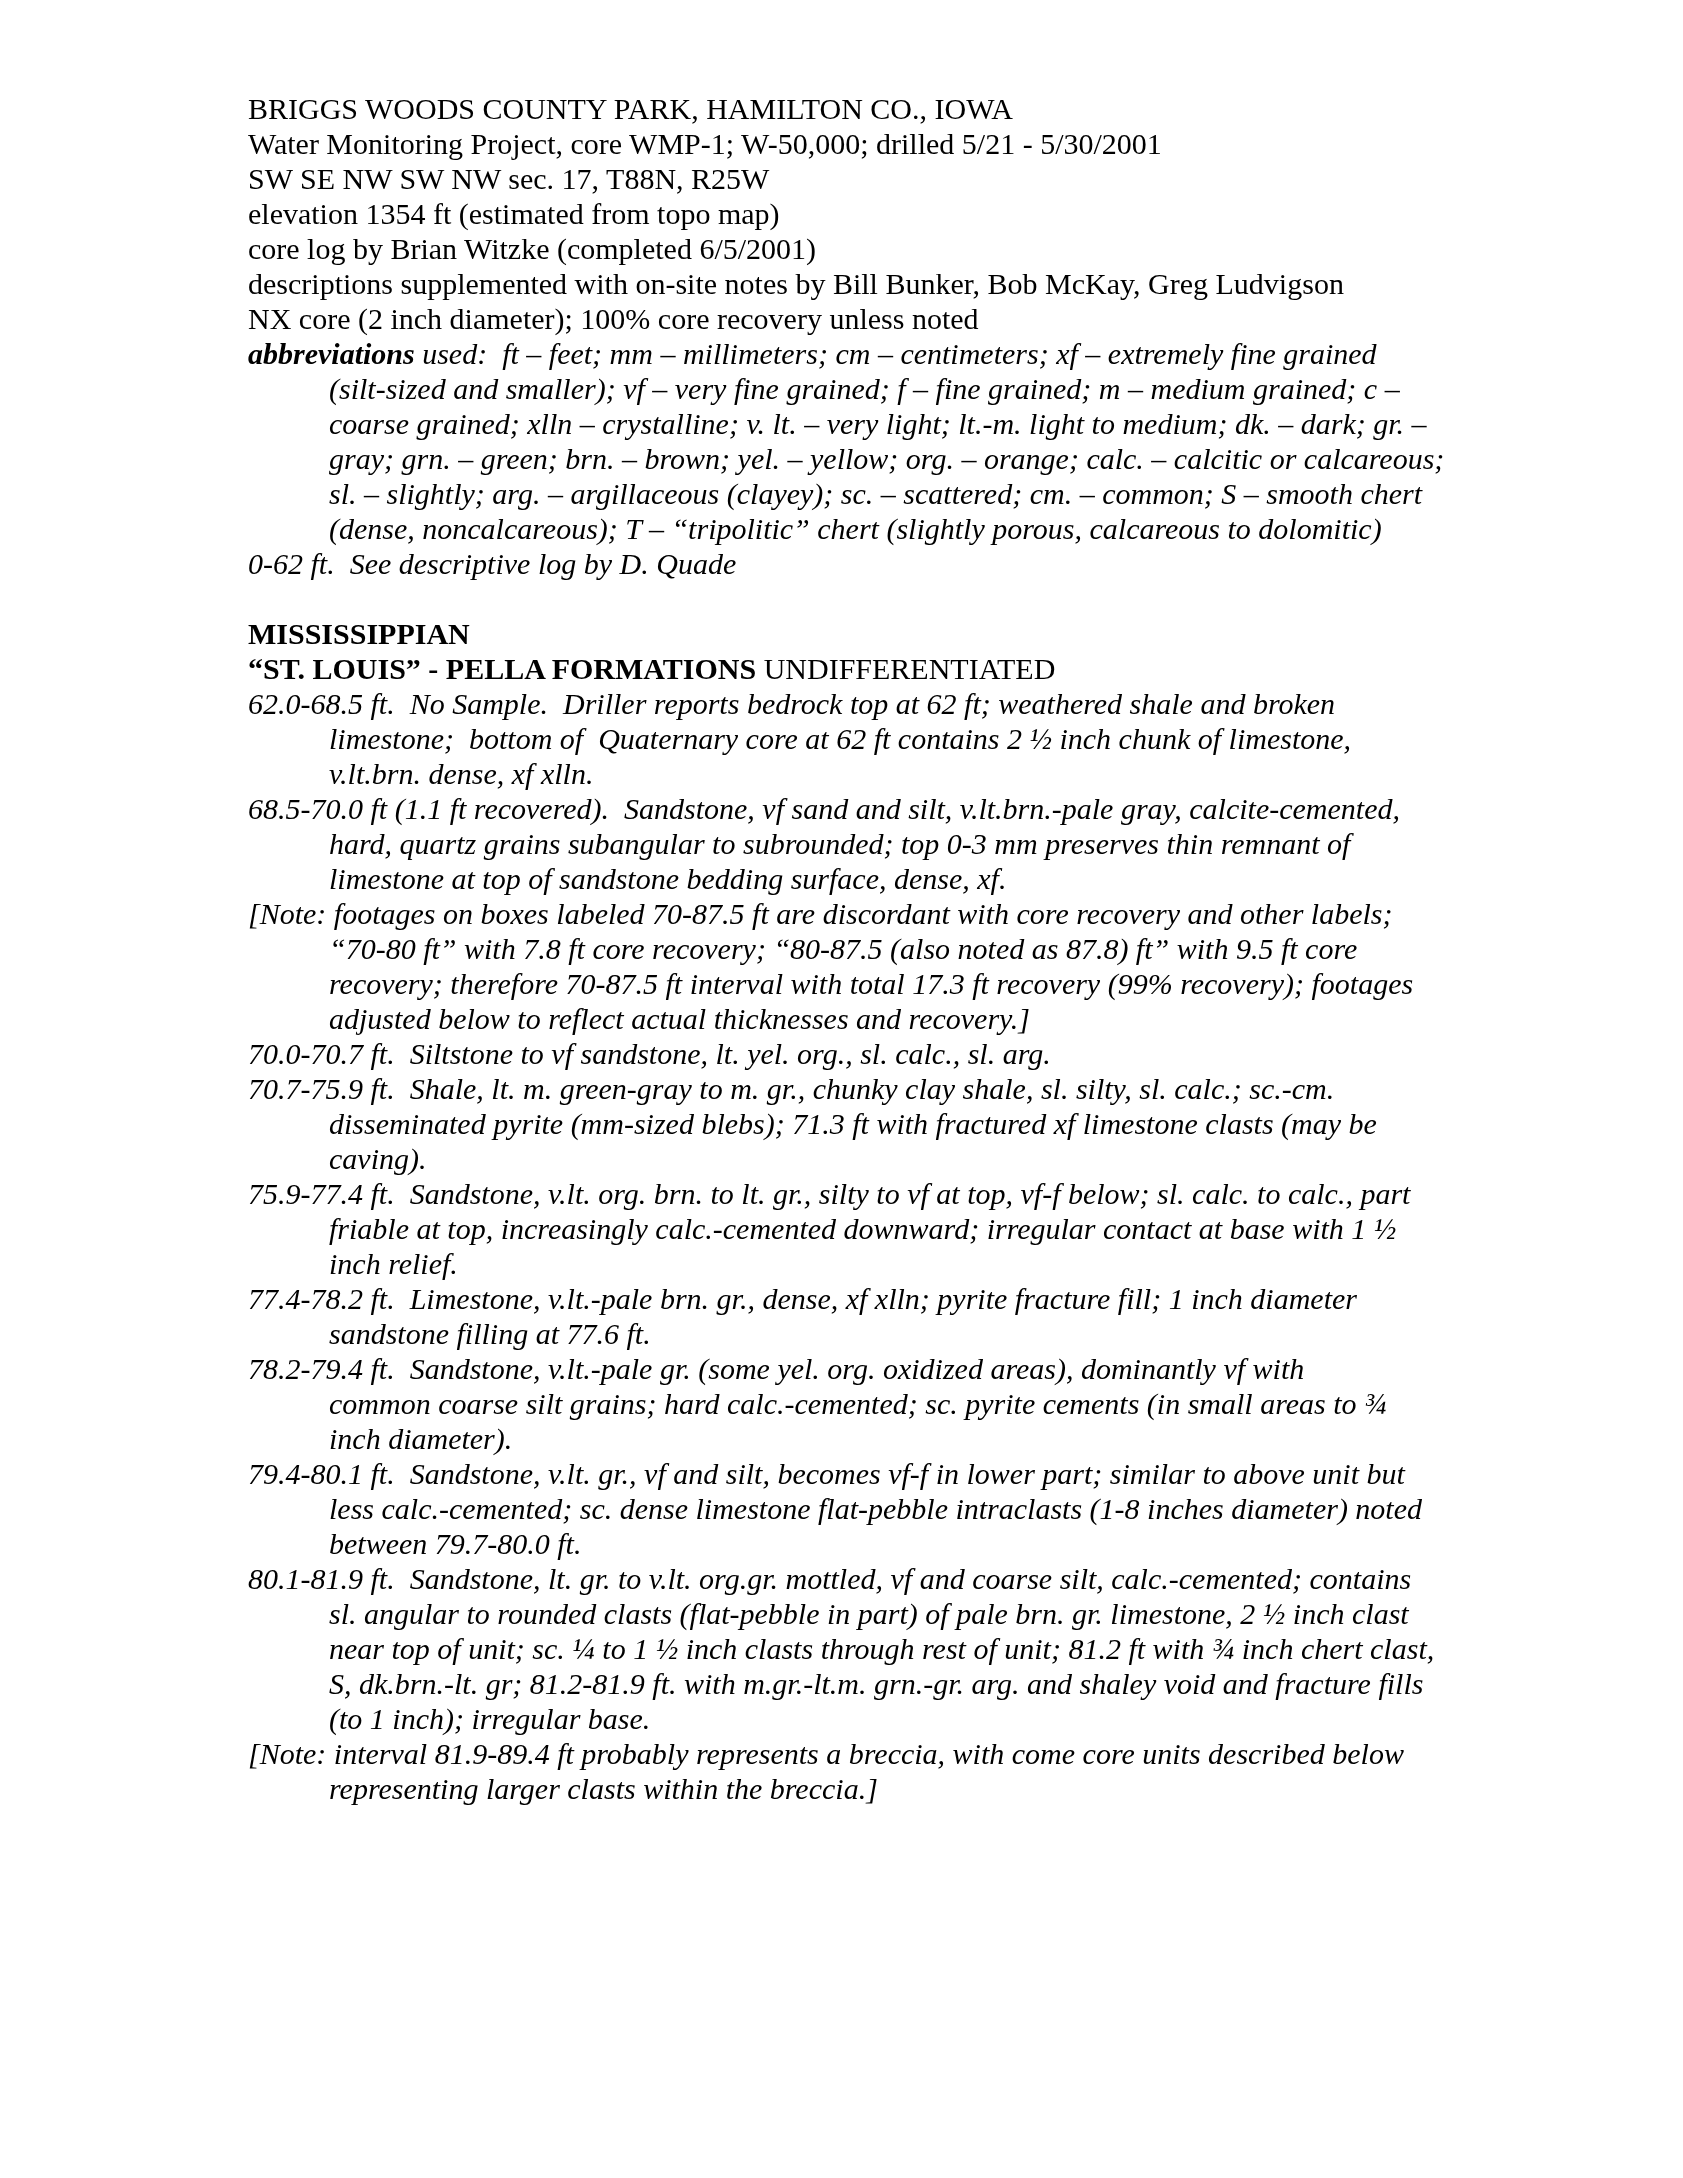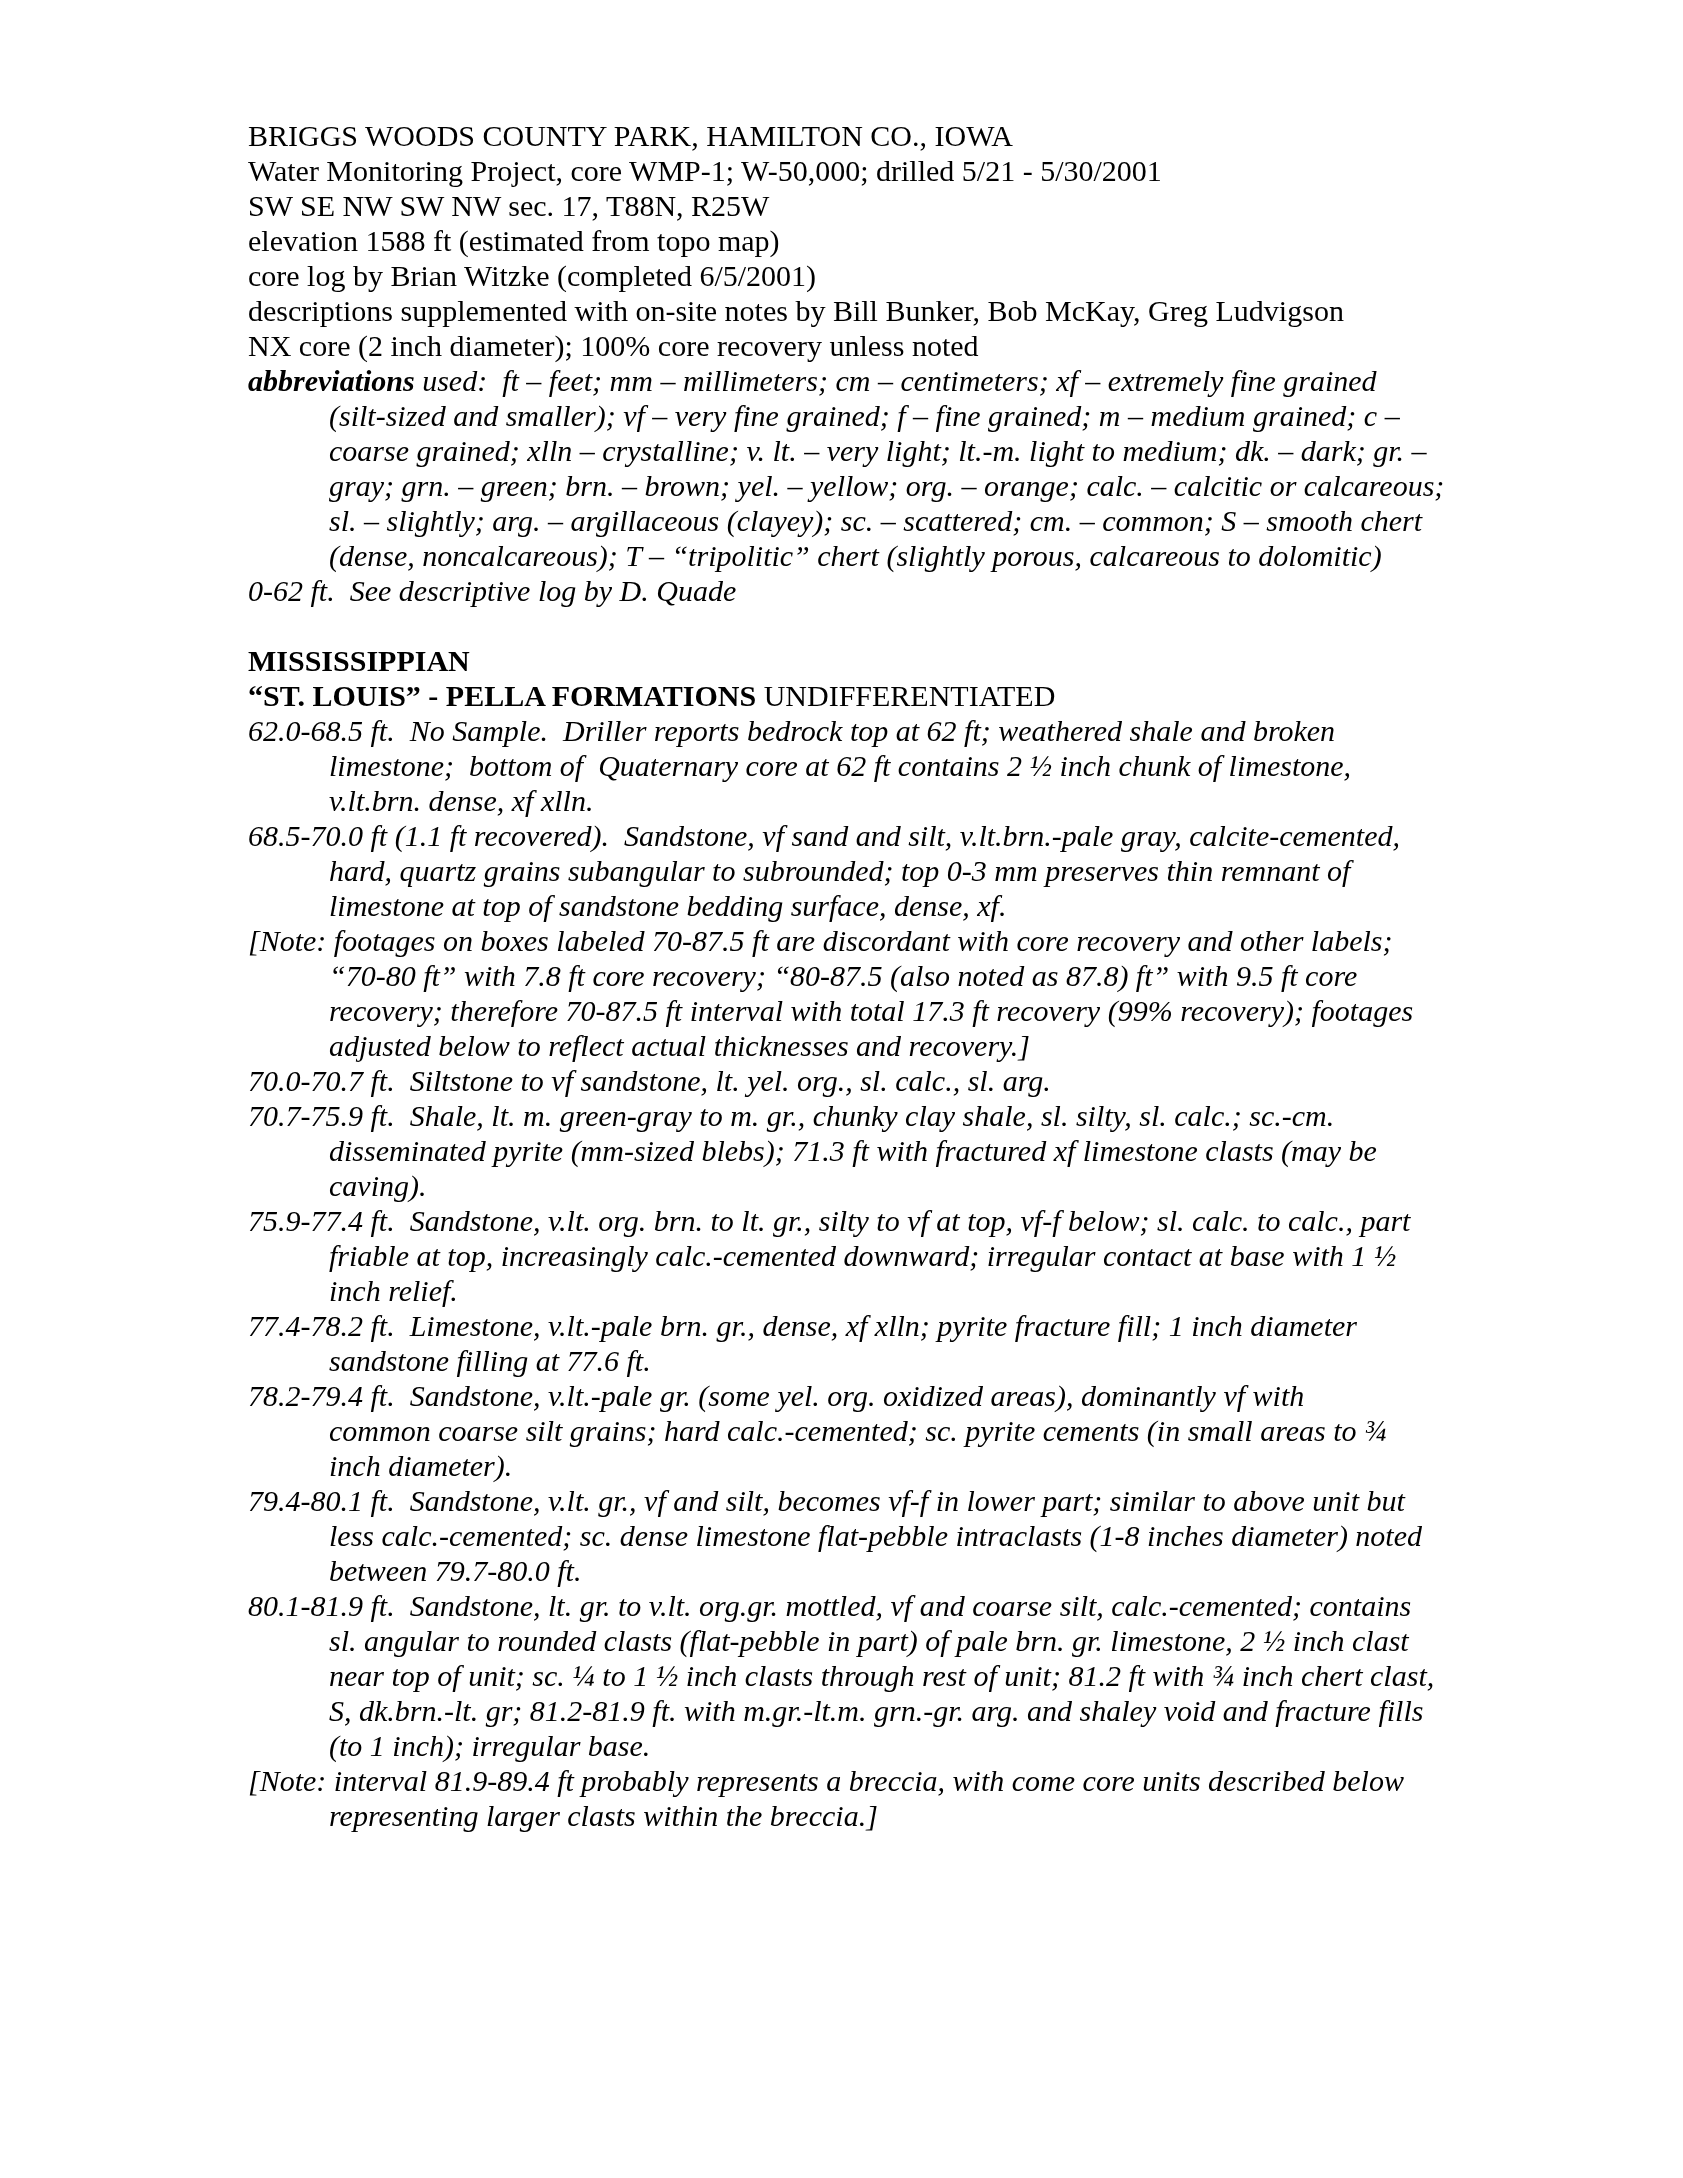--- a/index.html
+++ b/index.html
@@ -6,39 +6,39 @@
   body {
     width: 1683px;
     height: 2178px;
     background: #ffffff;
     overflow: hidden;
   }
   .doc {
     box-sizing: border-box;
     width: 1683px;
     min-height: 2178px;
-    padding: 118px 54px 40px 248px;
+    padding: 91px 54px 40px 248px;
     color: #000000;
     font-family: "Liberation Serif", "DejaVu Serif", serif;
     font-size: 30px;
     line-height: 35px;
   }
   .para { white-space: pre-wrap; }
   .hang { padding-left: 81px; text-indent: -81px; font-style: italic; }
   .b { font-weight: bold; }
   .gap { margin-top: 35px; }
 </style>
 </head>
 <body>
 
 <div class="doc">
   <div class="para">BRIGGS WOODS COUNTY PARK, HAMILTON CO., IOWA</div>
   <div class="para">Water Monitoring Project, core WMP-1; W-50,000; drilled 5/21 - 5/30/2001</div>
   <div class="para">SW SE NW SW NW sec. 17, T88N, R25W</div>
-  <div class="para">elevation 1588 ft (estimated from topo map)</div>
+  <div class="para">elevation 1354 ft (estimated from topo map)</div>
   <div class="para">core log by Brian Witzke (completed 6/5/2001)</div>
   <div class="para">descriptions supplemented with on-site notes by Bill Bunker, Bob McKay, Greg Ludvigson</div>
   <div class="para">NX core (2 inch diameter); 100% core recovery unless noted</div>
   <div class="para hang"><span class="b">abbreviations</span><span> used:  ft – feet; mm – millimeters; cm – centimeters; xf – extremely fine grained
 (silt-sized and smaller); vf – very fine grained; f – fine grained; m – medium grained; c –
 coarse grained; xlln – crystalline; v. lt. – very light; lt.-m. light to medium; dk. – dark; gr. –
 gray; grn. – green; brn. – brown; yel. – yellow; org. – orange; calc. – calcitic or calcareous;
 sl. – slightly; arg. – argillaceous (clayey); sc. – scattered; cm. – common; S – smooth chert
 (dense, noncalcareous); T – “tripolitic” chert (slightly porous, calcareous to dolomitic)</span></div>
 

